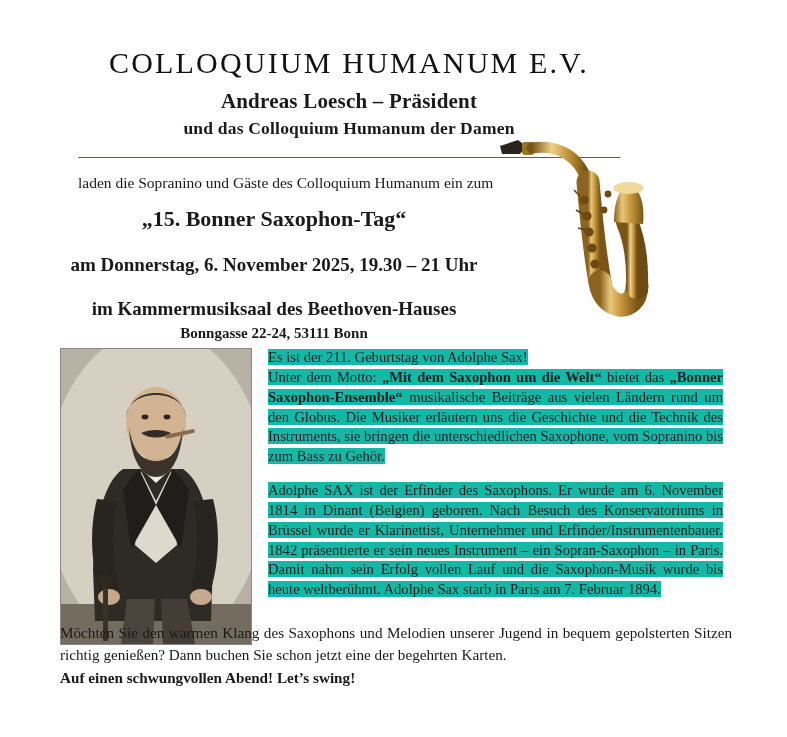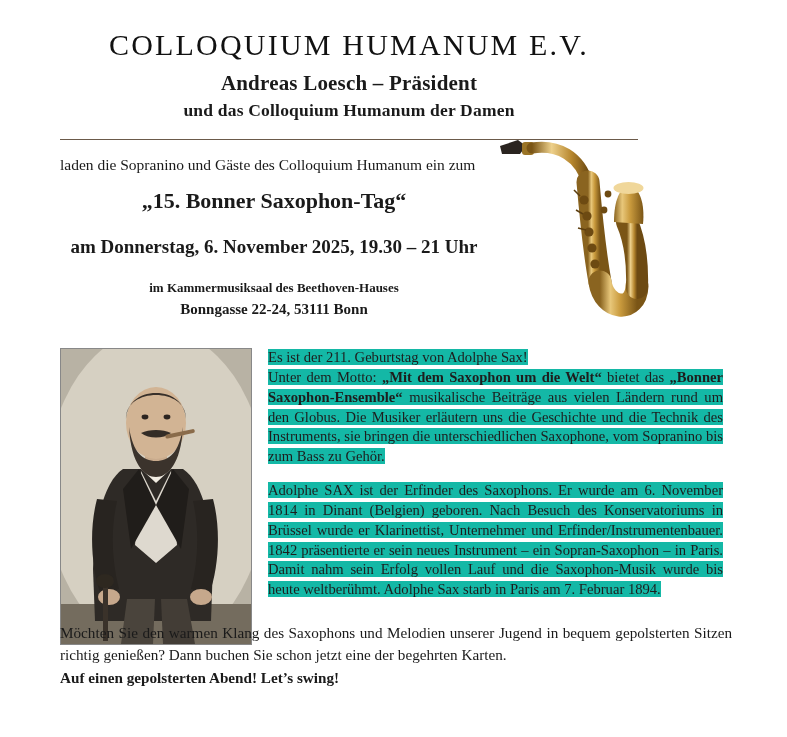--- a/index.html
+++ b/index.html
@@ -13,21 +13,21 @@
     font-family: "Liberation Serif", serif;
     color: #1a1a1a;
     position: relative;
     overflow: hidden;
   }
   .page {
     position: relative;
     width: 698px;
     height: 737px;
     box-sizing: border-box;
-    padding: 0;
+    padding: 18px;
   }
 
   
   .header {
     text-align: center;
     padding-top: 28px;
   }
   .org-title {
     font-family: "Liberation Serif", serif;
     font-size: 30px;
@@ -74,21 +74,21 @@
     margin: 6px 0 0 0;
     padding-right: 150px;
   }
   .event-when {
     font-size: 19px;
     font-weight: bold;
     margin-top: 22px;
     padding-right: 150px;
   }
   .event-venue {
-    font-size: 13px;
+    font-size: 19px;
     font-weight: bold;
     margin-top: 22px;
     padding-right: 150px;
   }
   .event-address {
     font-size: 15px;
     font-weight: bold;
     margin-top: 5px;
     padding-right: 150px;
   }
@@ -274,16 +274,16 @@
         <span class="hl">Unter dem Motto: </span><span class="hl ital">„Mit dem Saxophon um die Welt“</span><span class="hl"> bietet das </span><span class="hl bold">„Bonner Saxophon-Ensemble“</span><span class="hl"> musikalische Beiträge aus vielen Ländern rund um den Globus. Die Musiker erläutern uns die Geschichte und die Technik des Instruments, sie bringen die unterschiedlichen Saxophone, vom Sopranino bis zum Bass zu Gehör.</span>
       </p>
       <p>
         <span class="hl">Adolphe SAX ist der Erfinder des Saxophons. Er wurde am 6. November 1814 in Dinant (Belgien) geboren. Nach Besuch des Konservatoriums in Brüssel wurde er Klarinettist, Unternehmer und Erfinder/Instrumentenbauer. 1842 präsentierte er sein neues Instrument – ein Sopran-Saxophon – in Paris. Damit nahm sein Erfolg vollen Lauf und die Saxophon-Musik wurde bis heute weltberühmt. Adolphe Sax starb in Paris am 7. Februar 1894.</span>
       </p>
     </div>
   </div>
 
   <div class="footer">
     <span>Möchten Sie den warmen Klang des Saxophons und Melodien unserer Jugend in bequem gepolsterten Sitzen richtig genießen? Dann buchen Sie schon jetzt eine der begehrten Karten.</span>
-    <span class="closing">Auf einen gepolsterten Abend! Let’s swing!</span>
+    <span class="closing">Auf einen schwungvollen Abend! Let’s swing!</span>
   </div>
 
 </div>
 
 </body></html>

